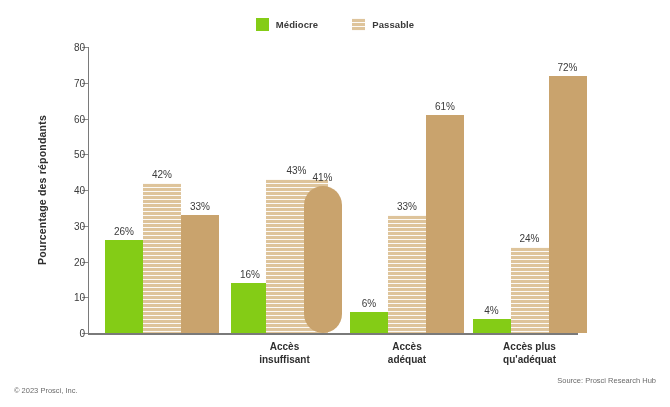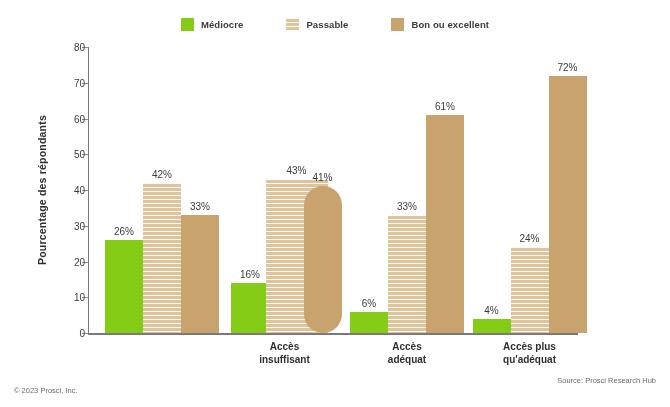--- a/index.html
+++ b/index.html
@@ -18,21 +18,21 @@
 
   
   #legend {
     position: absolute;
     top: 16px;
     left: 0;
     width: 670px;
     display: flex;
     justify-content: center;
     align-items: center;
-    gap: 43px;
+    gap: 34px;
     height: 16px;
   }
   .legend-item {
     display: flex;
     align-items: center;
     gap: 7px;
   }
   .legend-swatch {
     width: 13px;
     height: 13px;
@@ -185,24 +185,20 @@
 
 <div id="legend">
     <div class="legend-item">
       <span class="legend-swatch series-0"></span>
       <span class="legend-label">Médiocre</span>
     </div>
     <div class="legend-item">
       <span class="legend-swatch series-1"></span>
       <span class="legend-label">Passable</span>
     </div>
-    <div class="legend-item">
-      <span class="legend-swatch series-2"></span>
-      <span class="legend-label">Bon ou excellent</span>
-    </div>
   </div>
 
 <div id="y-title">
   <span>Pourcentage des répondants</span>
 </div>
 
 <div id="plot">
   <div id="y-axis-line"></div>
   <div id="x-axis-line"></div>
   <div id="ticks">

